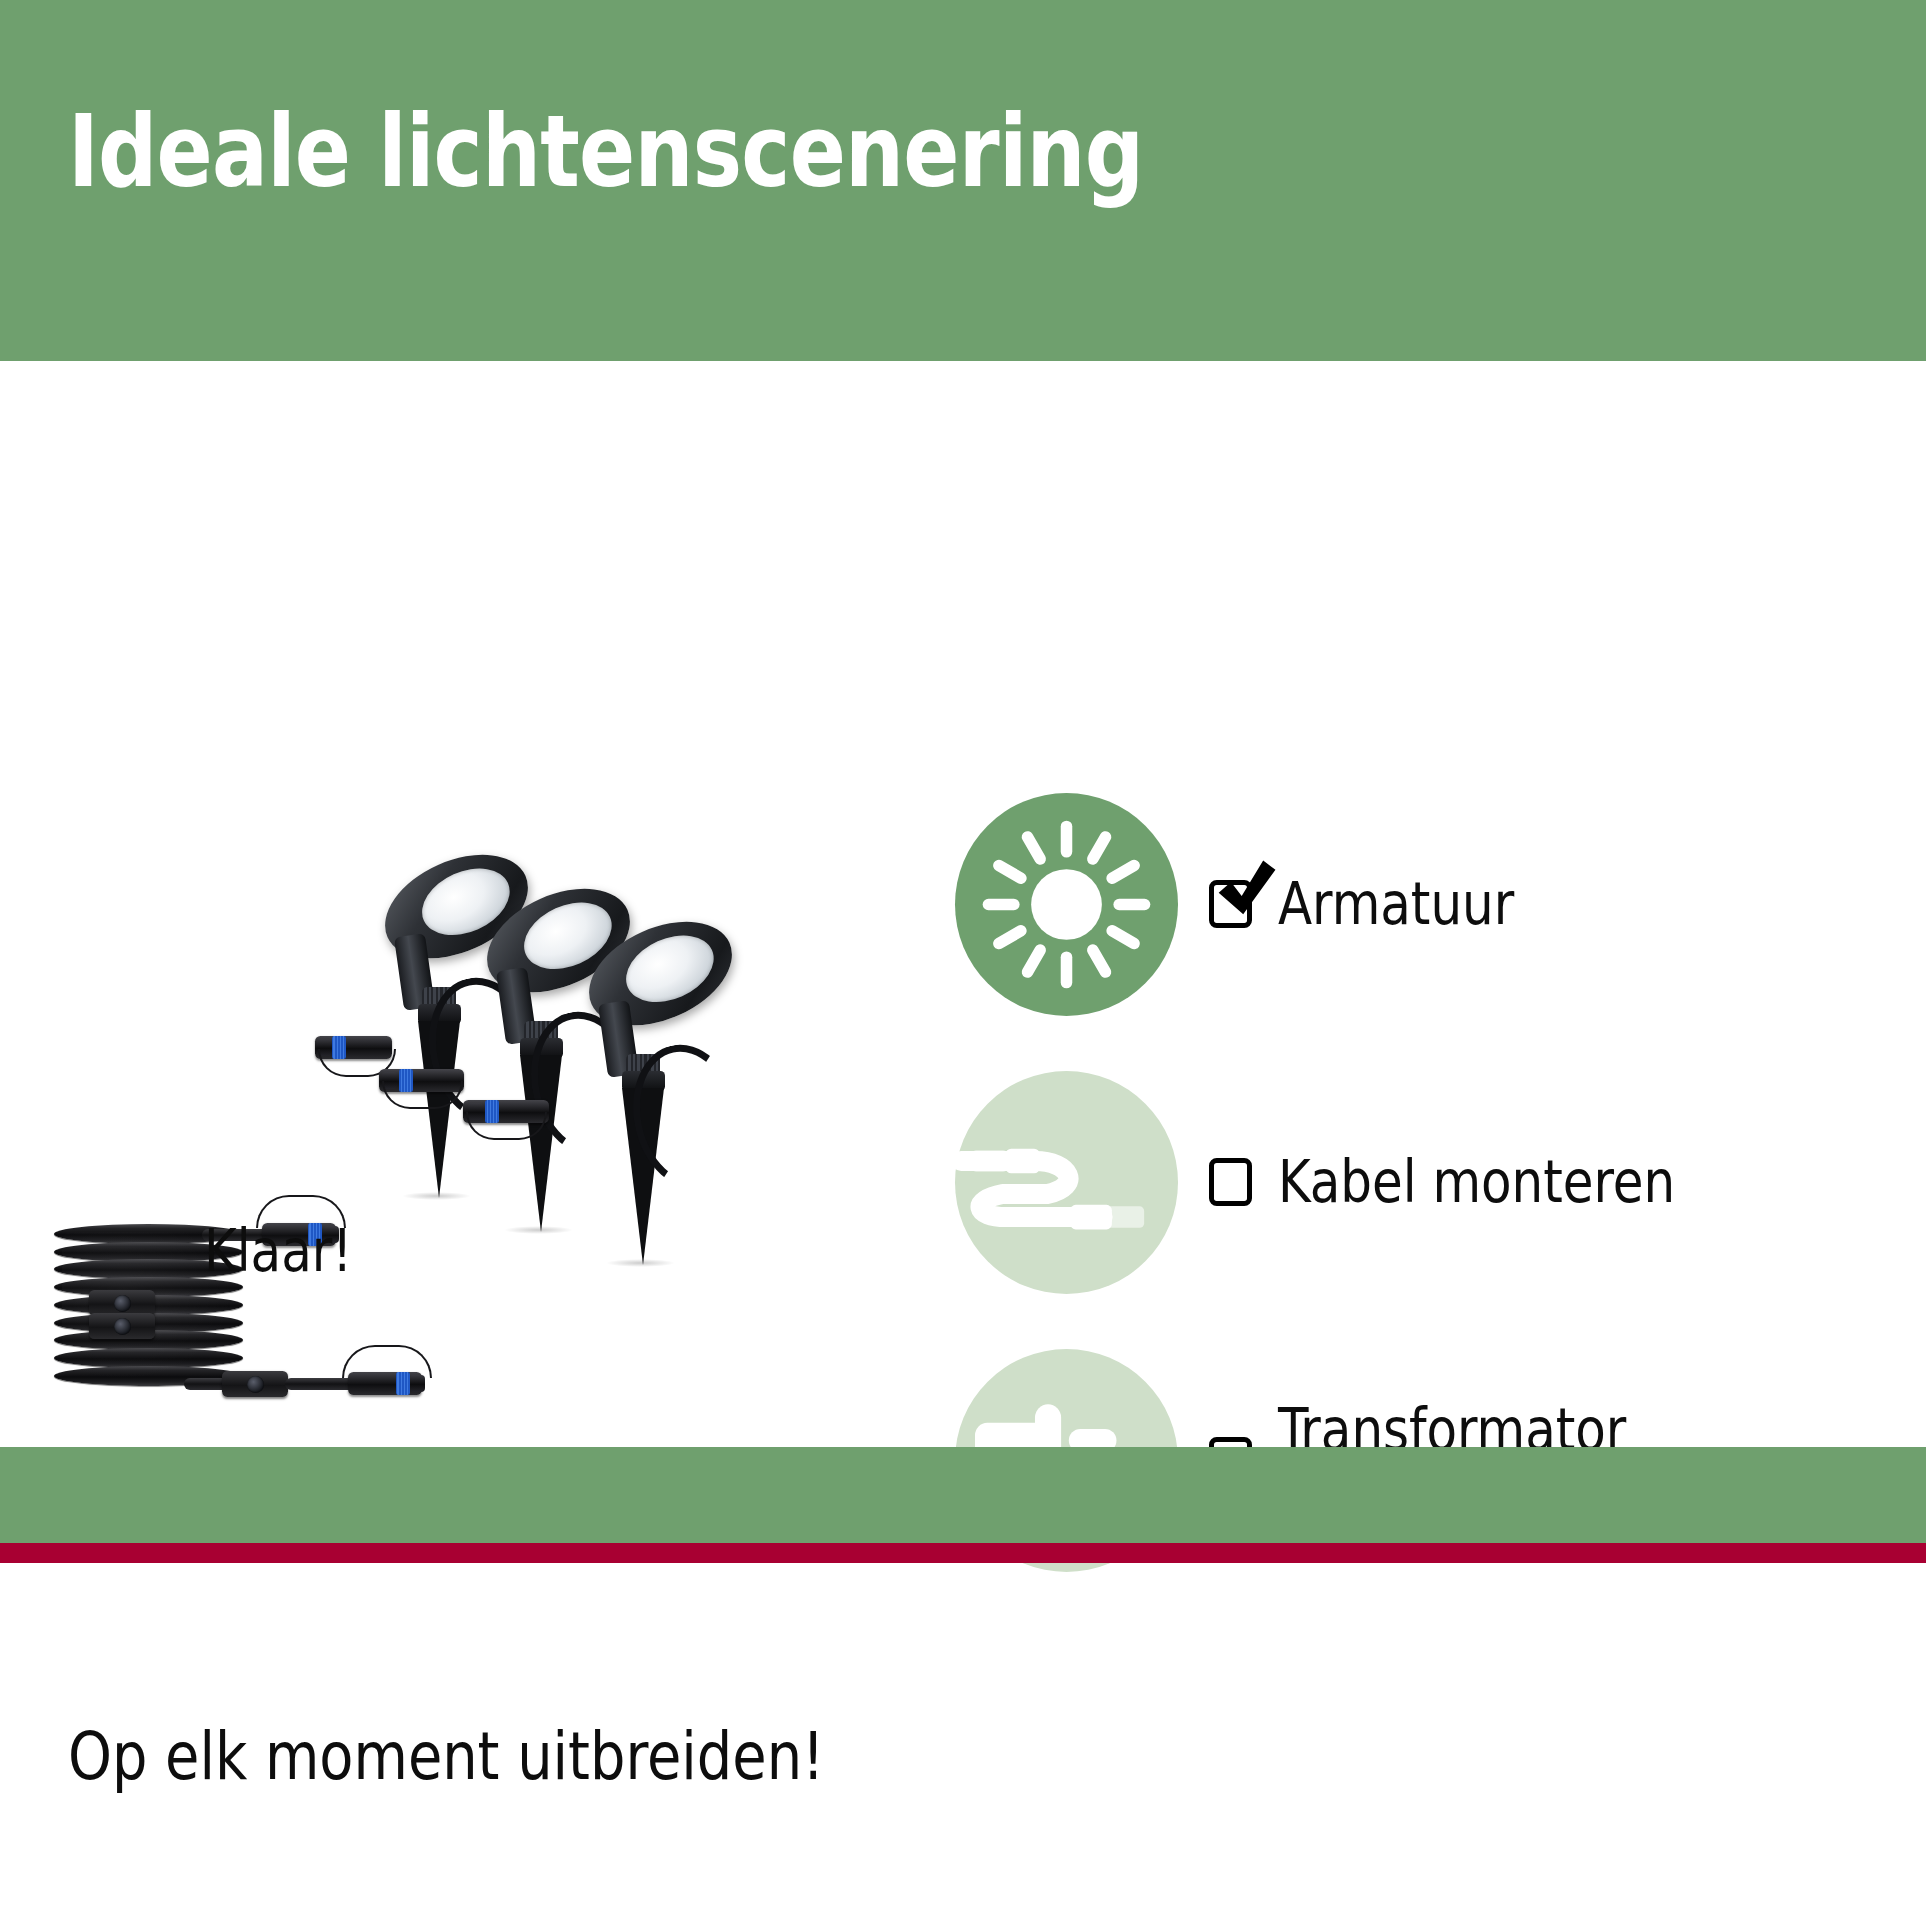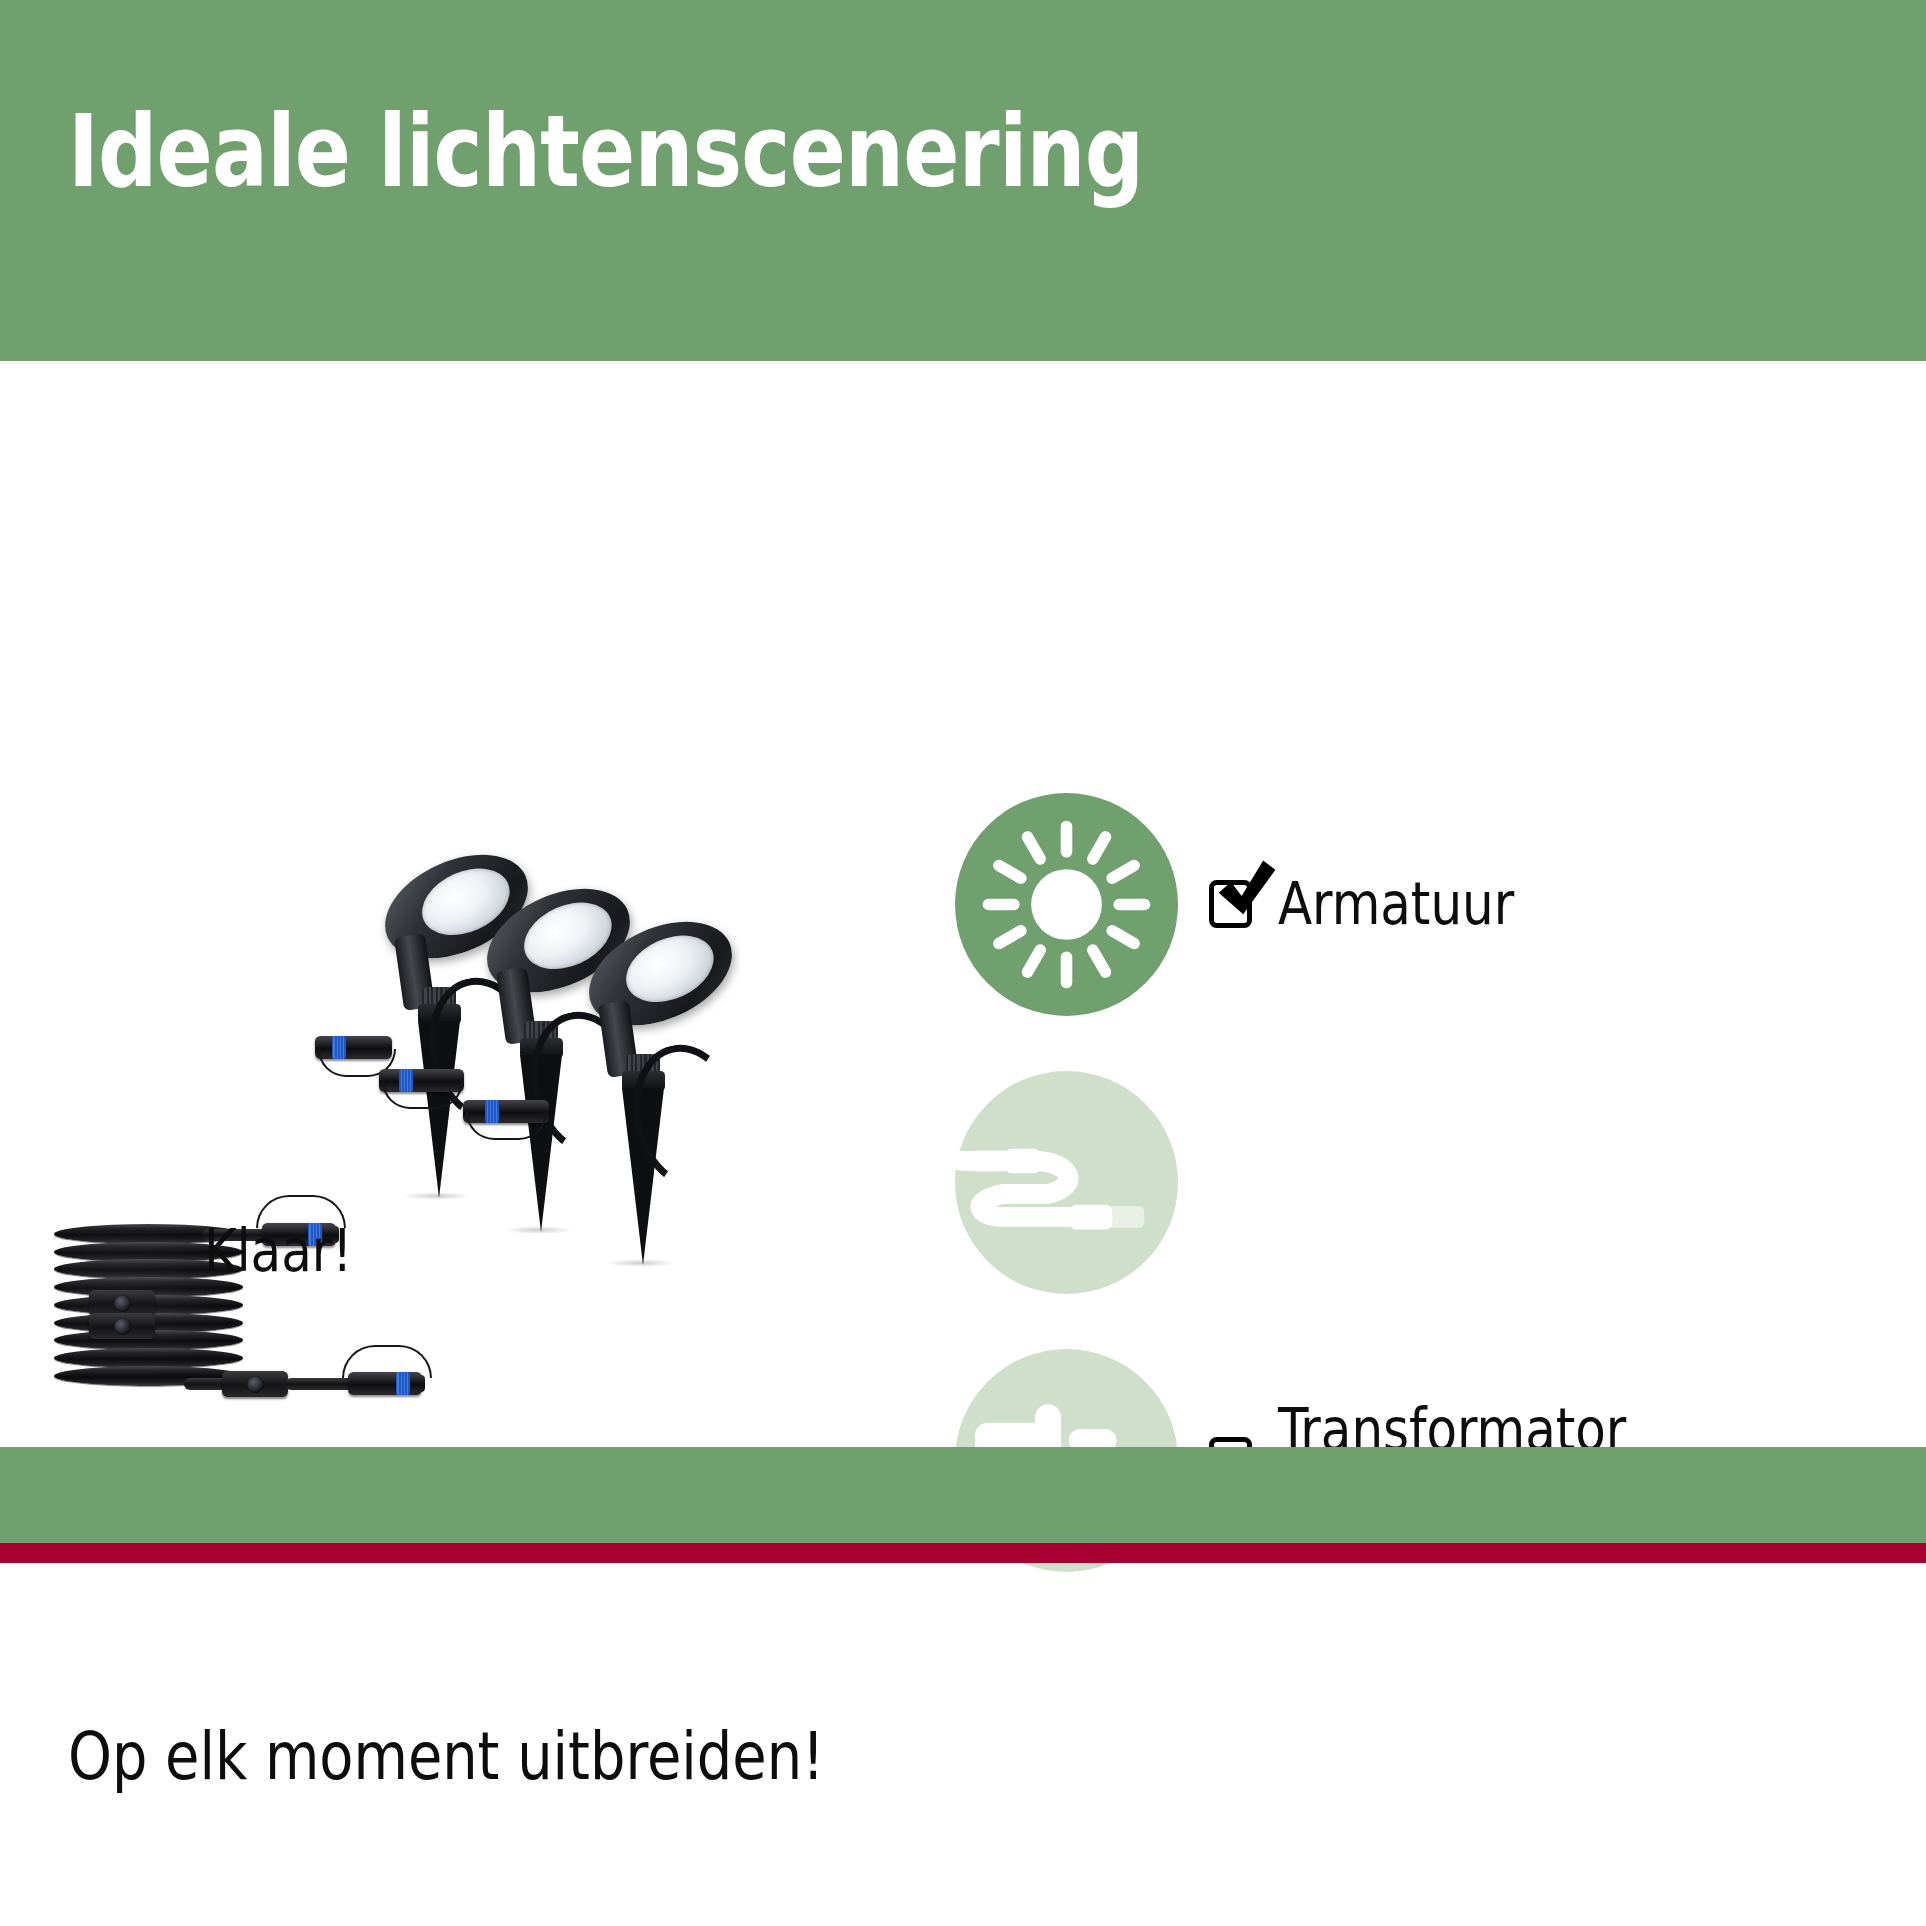--- a/index.html
+++ b/index.html
@@ -442,20 +442,24 @@
     <div class="check-row" style="margin-top:55px;">
       <div class="icon-circle muted">
         <svg viewBox="0 0 290 290" xmlns="http://www.w3.org/2000/svg">
           <path d="M8 117 H104 C150 117 166 150 120 160 H62 C20 168 26 190 66 190 H192" fill="none" stroke="#ffffff" stroke-width="26" stroke-linecap="round" stroke-linejoin="round"></path>
           <rect x="22" y="103" width="46" height="28" rx="6" fill="#ffffff" opacity="0.55"></rect>
           <rect x="66" y="101" width="44" height="32" rx="7" fill="#ffffff"></rect>
           <rect x="150" y="174" width="54" height="32" rx="7" fill="#ffffff"></rect>
           <rect x="198" y="176" width="48" height="28" rx="6" fill="#ffffff" opacity="0.55"></rect>
         </svg>
       </div>
+      <div class="check-right">
+        <div class="checkbox"></div>
+        <div class="check-label">Kabel monteren</div>
+      </div>
     </div>
 
     <div class="check-row" style="margin-top:55px;">
       <div class="icon-circle muted">
         <svg viewBox="0 0 290 290" xmlns="http://www.w3.org/2000/svg">
           <rect x="26" y="96" width="96" height="98" rx="16" fill="#ffffff"></rect>
           <rect x="104" y="72" width="34" height="146" rx="17" fill="#ffffff"></rect>
           <rect x="148" y="104" width="62" height="30" rx="15" fill="#ffffff"></rect>
           <rect x="148" y="158" width="62" height="30" rx="15" fill="#ffffff"></rect>
         </svg>

